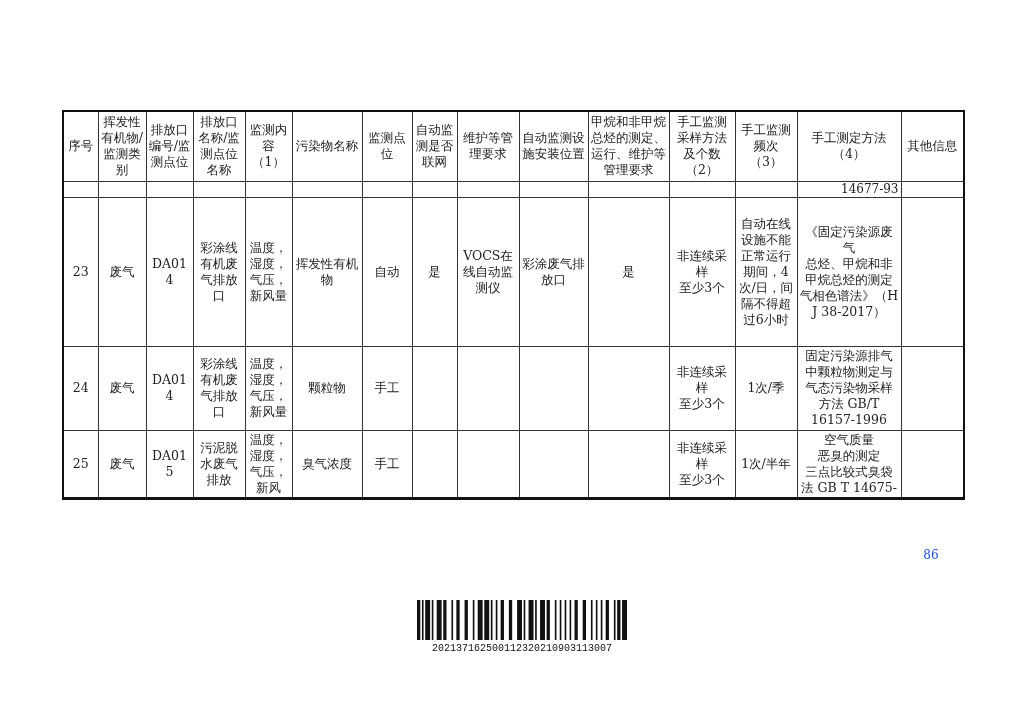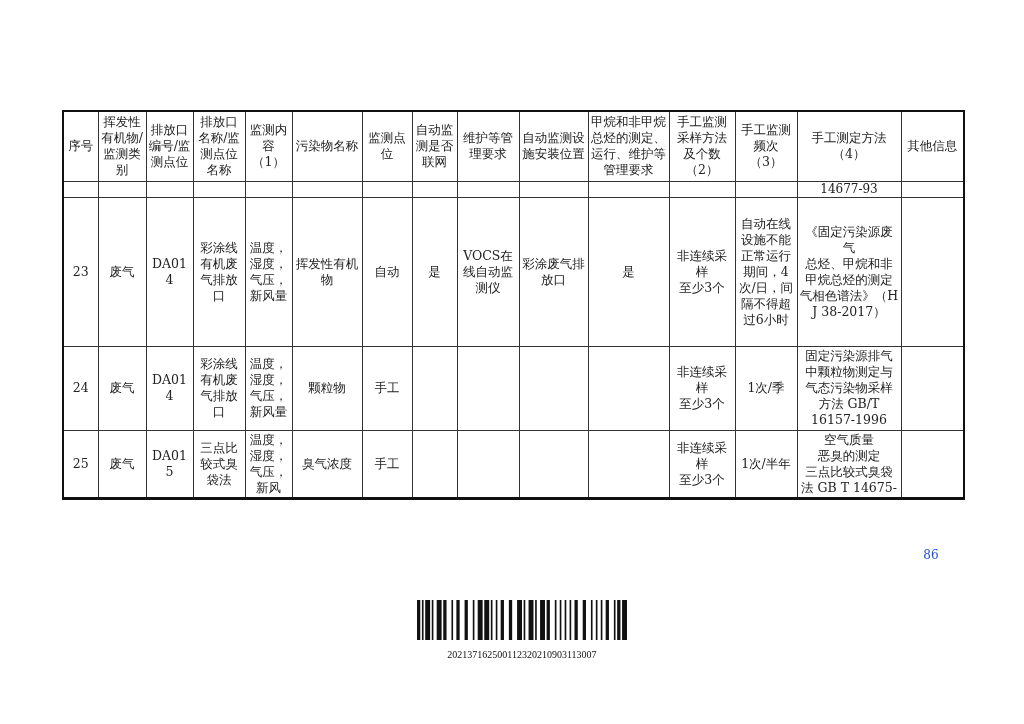--- a/index.html
+++ b/index.html
@@ -17,33 +17,33 @@
     text-align:center;vertical-align:middle;
     font-weight:normal;
     font-size:12.5px;line-height:1.28;
     padding:1px 2px;
     white-space:pre-line;
     overflow:hidden;
     word-break:break-all;
   }
   tr.hdr{height:70px;}
   tr.carry{height:16px;}
-  tr.carry td{font-size:12px;line-height:1;}
+  tr.carry td{font-size:12px;line-height:1;text-align:right;}
   tr.r23{height:149px;}
   tr.r24{height:84px;}
   tr.r25{height:64px;}
   .pagenum{
     position:absolute;left:916px;top:548px;width:30px;text-align:center;
     font-size:12px;color:#1d4ed8;
   }
   .barcode{position:absolute;left:417px;top:600px;width:210px;text-align:center;}
   .barcode svg{display:block;width:210px;height:40px;}
   .barcode .num{
-    font-family:Liberation Serif, serif;
-    font-size:10px;color:#111111;margin-top:9px;letter-spacing:0;
+    font-family:Liberation Mono, monospace;
+    font-size:10px;color:#111111;margin-top:3px;letter-spacing:0;
   }
 </style>
 </head>
 <body>
 
 <div class="page">
 
   <table class="permit">
     <colgroup>
       <col style="width:35px">
@@ -135,21 +135,21 @@
 至少3个</td>
         <td>1次/季</td>
         <td>固定污染源排气中颗粒物测定与气态污染物采样方法 GB/T
 16157-1996</td>
         <td></td>
       </tr>
       <tr class="r25">
         <td>25</td>
         <td>废气</td>
         <td>DA015</td>
-        <td>三点比较式臭袋法</td>
+        <td>污泥脱水废气排放</td>
         <td>温度，湿度，气压，新风</td>
         <td>臭气浓度</td>
         <td>手工</td>
         <td></td>
         <td></td>
         <td></td>
         <td></td>
         <td>非连续采样
 至少3个</td>
         <td>1次/半年</td>

